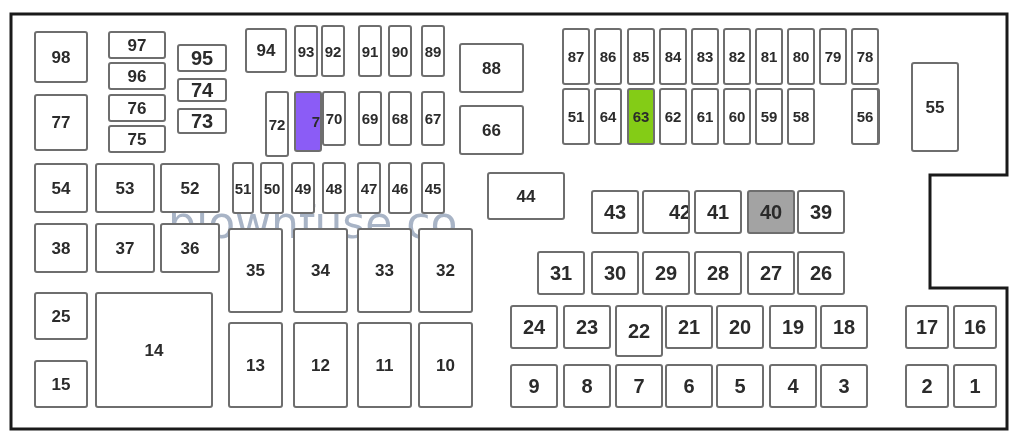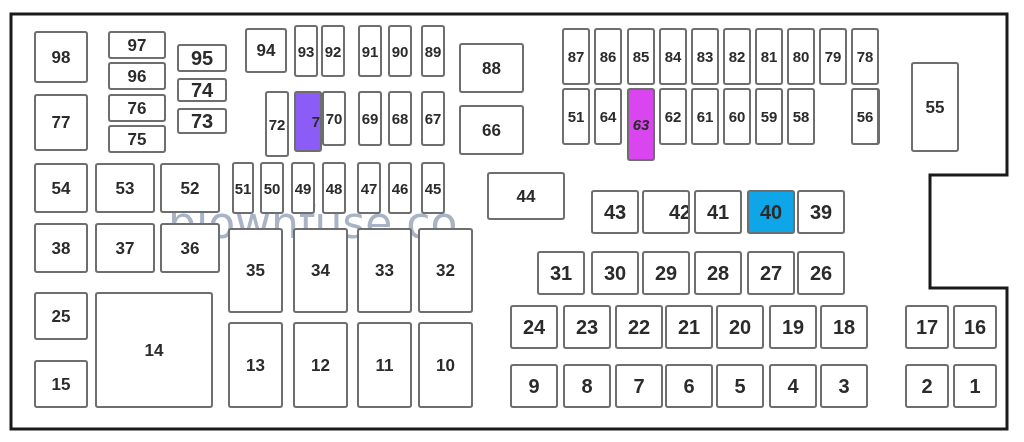--- a/index.html
+++ b/index.html
@@ -249,21 +249,21 @@
       </div>
       <div class="fuse sz-sm" style="left: 851px; top: 28px; width: 28px; height: 57px; border-color: rgb(110, 110, 110); background: rgb(255, 255, 255);">
         <span>78</span>
       </div>
       <div class="fuse sz-sm" style="left: 562px; top: 88px; width: 28px; height: 57px; border-color: rgb(110, 110, 110); background: rgb(255, 255, 255);">
         <span>51</span>
       </div>
       <div class="fuse sz-sm" style="left: 594px; top: 88px; width: 28px; height: 57px; border-color: rgb(110, 110, 110); background: rgb(255, 255, 255);">
         <span>64</span>
       </div>
-      <div class="fuse sz-sm" style="left: 627px; top: 88px; width: 28px; height: 73px; border-color: rgb(110, 110, 110); background: #d946ef; font-style: italic;">
+      <div class="fuse sz-sm" style="left: 627px; top: 88px; width: 28px; height: 57px; border-color: rgb(110, 110, 110); background: #84cc16;">
         <span>63</span>
       </div>
       <div class="fuse sz-sm" style="left: 659px; top: 88px; width: 28px; height: 57px; border-color: rgb(110, 110, 110); background: rgb(255, 255, 255);">
         <span>62</span>
       </div>
       <div class="fuse sz-sm" style="left: 691px; top: 88px; width: 28px; height: 57px; border-color: rgb(110, 110, 110); background: rgb(255, 255, 255);">
         <span>61</span>
       </div>
       <div class="fuse sz-sm" style="left: 723px; top: 88px; width: 28px; height: 57px; border-color: rgb(110, 110, 110); background: rgb(255, 255, 255);">
         <span>60</span>
@@ -285,21 +285,21 @@
       </div>
       <div class="fuse sz-md" style="left: 591px; top: 190px; width: 48px; height: 44px; border-color: rgb(110, 110, 110); background: rgb(255, 255, 255);">
         <span>43</span>
       </div>
       <div class="fuse sz-md" style="left: 642px; top: 190px; width: 48px; height: 44px; border-color: rgb(110, 110, 110); background: rgb(255, 255, 255); padding-left: 28px;">
         <span>42</span>
       </div>
       <div class="fuse sz-md" style="left: 694px; top: 190px; width: 48px; height: 44px; border-color: rgb(110, 110, 110); background: rgb(255, 255, 255);">
         <span>41</span>
       </div>
-      <div class="fuse sz-md" style="left: 747px; top: 190px; width: 48px; height: 44px; border-color: rgb(110, 110, 110); background: #0ea5e9;">
+      <div class="fuse sz-md" style="left: 747px; top: 190px; width: 48px; height: 44px; border-color: rgb(110, 110, 110); background: #a3a3a3;">
         <span>40</span>
       </div>
       <div class="fuse sz-md" style="left: 797px; top: 190px; width: 48px; height: 44px; border-color: rgb(110, 110, 110); background: rgb(255, 255, 255);">
         <span>39</span>
       </div>
       <div class="fuse sz-md" style="left: 537px; top: 251px; width: 48px; height: 44px; border-color: rgb(110, 110, 110); background: rgb(255, 255, 255);">
         <span>31</span>
       </div>
       <div class="fuse sz-md" style="left: 591px; top: 251px; width: 48px; height: 44px; border-color: rgb(110, 110, 110); background: rgb(255, 255, 255);">
         <span>30</span>
@@ -315,21 +315,21 @@
       </div>
       <div class="fuse sz-md" style="left: 797px; top: 251px; width: 48px; height: 44px; border-color: rgb(110, 110, 110); background: rgb(255, 255, 255);">
         <span>26</span>
       </div>
       <div class="fuse sz-md" style="left: 510px; top: 305px; width: 48px; height: 44px; border-color: rgb(110, 110, 110); background: rgb(255, 255, 255);">
         <span>24</span>
       </div>
       <div class="fuse sz-md" style="left: 563px; top: 305px; width: 48px; height: 44px; border-color: rgb(110, 110, 110); background: rgb(255, 255, 255);">
         <span>23</span>
       </div>
-      <div class="fuse sz-md" style="left: 615px; top: 305px; width: 48px; height: 44px; border-color: rgb(110, 110, 110); background: rgb(255, 255, 255);">
+      <div class="fuse sz-md" style="left: 615px; top: 305px; width: 48px; height: 52px; border-color: rgb(110, 110, 110); background: rgb(255, 255, 255);">
         <span>22</span>
       </div>
       <div class="fuse sz-md" style="left: 665px; top: 305px; width: 48px; height: 44px; border-color: rgb(110, 110, 110); background: rgb(255, 255, 255);">
         <span>21</span>
       </div>
       <div class="fuse sz-md" style="left: 716px; top: 305px; width: 48px; height: 44px; border-color: rgb(110, 110, 110); background: rgb(255, 255, 255);">
         <span>20</span>
       </div>
       <div class="fuse sz-md" style="left: 769px; top: 305px; width: 48px; height: 44px; border-color: rgb(110, 110, 110); background: rgb(255, 255, 255);">
         <span>19</span>

